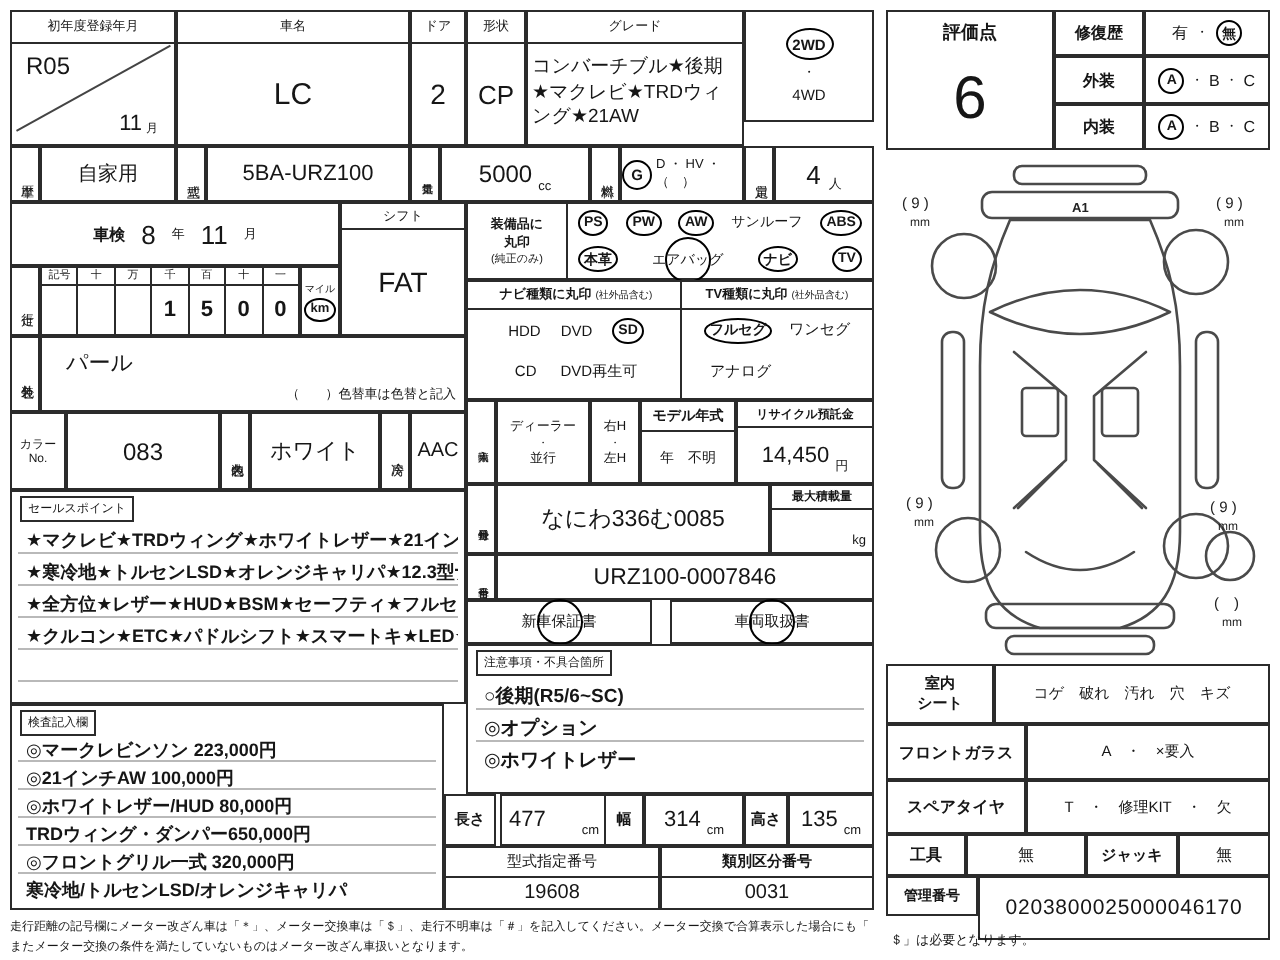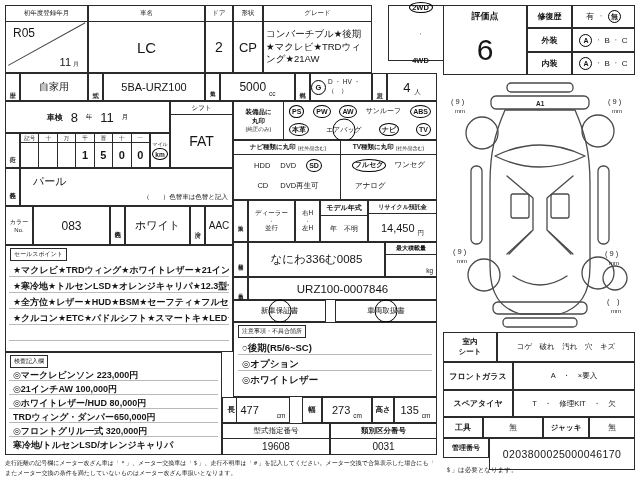--- a/index.html
+++ b/index.html
@@ -62,24 +62,24 @@
   <div class="bx col" style="left:233px;top:5px;width:30px;height:68px">
     <div class="hd" style="height:16px">形状</div>
     <div class="fc bold" style="flex:1;font-size:13px">CP</div>
   </div>
 
   <div class="bx col" style="left:263px;top:5px;width:109px;height:68px">
     <div class="hd" style="height:16px">グレード</div>
     <div class="fc bold" style="flex:1;font-size:9.5px;padding:0 2px;text-align:left;line-height:1.35">コンバーチブル★後期★マクレビ★TRDウィング★21AW</div>
   </div>
 
-  <div class="bx col fc" style="left:388px;top:5px;width:65px;height:56px;gap:17px">
+  <div class="bx col fc" style="left:372px;top:5px;width:65px;height:56px;gap:2px">
     <span class="ring" style="min-width:24px;height:16px;font-size:7.5px">2WD</span>
     <span style="font-size:6px">・</span>
-    <span style="font-size:7.5px;font-weight:bold">4WD</span>
+    <span style="font-size:7.5px;font-weight:normal">4WD</span>
   </div>
 
   <div class="bx fc" style="left:5px;top:73px;width:15px;height:28px">
       <span class="vl">車歴</span>
     </div>
   <div class="bx fc bold" style="left:20px;top:73px;width:68px;height:28px;font-size:10px">自家用</div>
 
   <div class="bx fc" style="left:88px;top:73px;width:15px;height:28px">
       <span class="vl">型式</span>
     </div>
@@ -286,27 +286,27 @@
   </div>
 
   <div class="bx" style="left:233px;top:322px;width:204px;height:75px">
     <span class="tab" style="left:4px;top:2px">注意事項・不具合箇所</span>
     <div class="line-item" style="margin:16px 4px 0 4px;font-size:9.5px">○後期(R5/6~SC)</div>
     <div class="line-item" style="margin:0 4px;font-size:9.5px">◎オプション</div>
     <div class="line-item" style="margin:0 4px;font-size:9.5px;border-bottom:none">◎ホワイトレザー</div>
   </div>
 
   <div class="bx fc" style="left:222px;top:397px;width:26px;height:26px;font-size:7.5px;font-weight:bold">長さ</div>
-  <div class="bx fc" style="left:236px;top:397px;width:54px;height:26px;gap:18px">
+  <div class="bx fc" style="left:250px;top:397px;width:54px;height:26px;gap:18px">
     <span class="bold" style="font-size:11px">477</span>
     <span class="unit" style="align-self:flex-end;padding-bottom:3px">cm</span>
   </div>
   <div class="bx fc" style="left:302px;top:397px;width:20px;height:26px;font-size:7.5px;font-weight:bold">幅</div>
   <div class="bx fc" style="left:322px;top:397px;width:50px;height:26px;gap:3px">
-    <span class="bold" style="font-size:11px">273</span>
+    <span class="bold" style="font-size:11px">314</span>
     <span class="unit" style="align-self:flex-end;padding-bottom:3px">cm</span>
   </div>
   <div class="bx fc" style="left:372px;top:397px;width:22px;height:26px;font-size:7.5px;font-weight:bold">高さ</div>
   <div class="bx fc" style="left:394px;top:397px;width:43px;height:26px;gap:3px">
     <span class="bold" style="font-size:11px">135</span>
     <span class="unit" style="align-self:flex-end;padding-bottom:3px">cm</span>
   </div>
 
   <div class="bx col" style="left:222px;top:423px;width:108px;height:32px">
     <div class="hd" style="height:15px;font-size:7.5px;font-weight:normal">型式指定番号</div>

